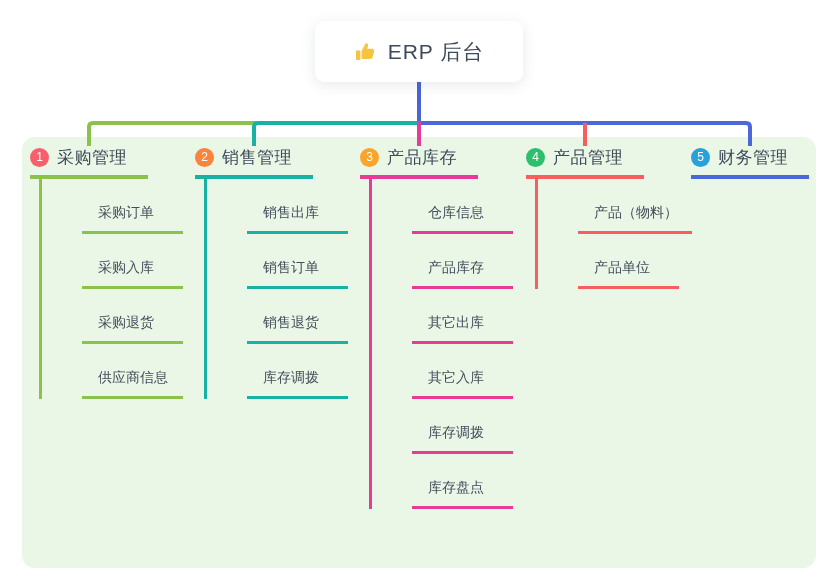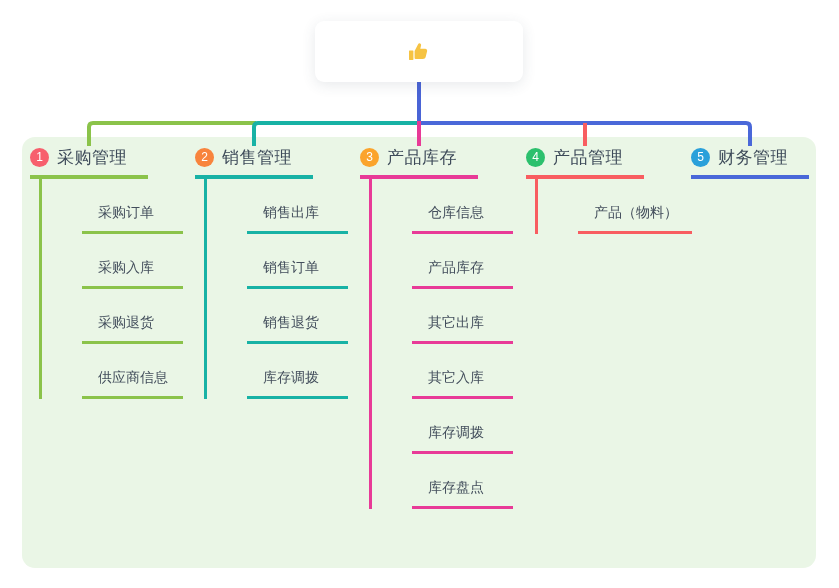--- a/index.html
+++ b/index.html
@@ -43,20 +43,21 @@
     <path d="M419 123 H746 Q750 123 750 127 V146" fill="none" stroke-width="4" stroke="#4a68d9"></path>
     <path d="M585 123 V146" fill="none" stroke-width="4" stroke="#f85d60"></path>
     <path d="M419 121 V146" fill="none" stroke-width="4" stroke="#e83a97"></path>
   </svg>
 
   <div class="root-card">
     <svg class="thumb" viewBox="0 0 24 24">
       <path fill="#f6c343" d="M2.5 10.4h3.4c.3 0 .5.2.5.5v8.6c0 .3-.2.5-.5.5H2.5c-.3 0-.5-.2-.5-.5v-8.6c0-.3.2-.5.5-.5z"></path>
       <path fill="#f6c343" d="M7.6 19.2V10.9l3.5-6.7c.27-.52.8-.85 1.38-.85 1.06 0 1.84 1 1.6 2.03l-.78 3.32h4.86c1.3 0 2.25 1.22 1.94 2.48l-1.37 5.56c-.33 1.32-1.52 2.26-2.88 2.26H9.1c-.83 0-1.5-.36-1.5-.8z"></path>
     </svg>
+    <span class="root-title">ERP 后台</span>
   </div>
 
   <div class="branch" style="left: 30px; --line: #8bc34a; --badge: #f75f6d;">
     <div class="branch-head">
       <span class="badge">1</span>
       <span class="branch-label">采购管理</span>
     </div>
     <div class="children">
       <div class="child">
           <span class="child-label">采购订单</span>
@@ -123,20 +124,23 @@
 
   <div class="branch" style="left: 526px; --line: #f85d60; --badge: #2cc06d;">
     <div class="branch-head">
       <span class="badge">4</span>
       <span class="branch-label">产品管理</span>
     </div>
     <div class="children">
       <div class="child">
           <span class="child-label">产品（物料）</span>
         </div>
+      <div class="child">
+          <span class="child-label">产品单位</span>
+        </div>
     </div>
   </div>
 
   <div class="branch" style="left: 691px; --line: #4a68d9; --badge: #2aa0da;">
     <div class="branch-head">
       <span class="badge">5</span>
       <span class="branch-label">财务管理</span>
     </div>
   </div>
 

